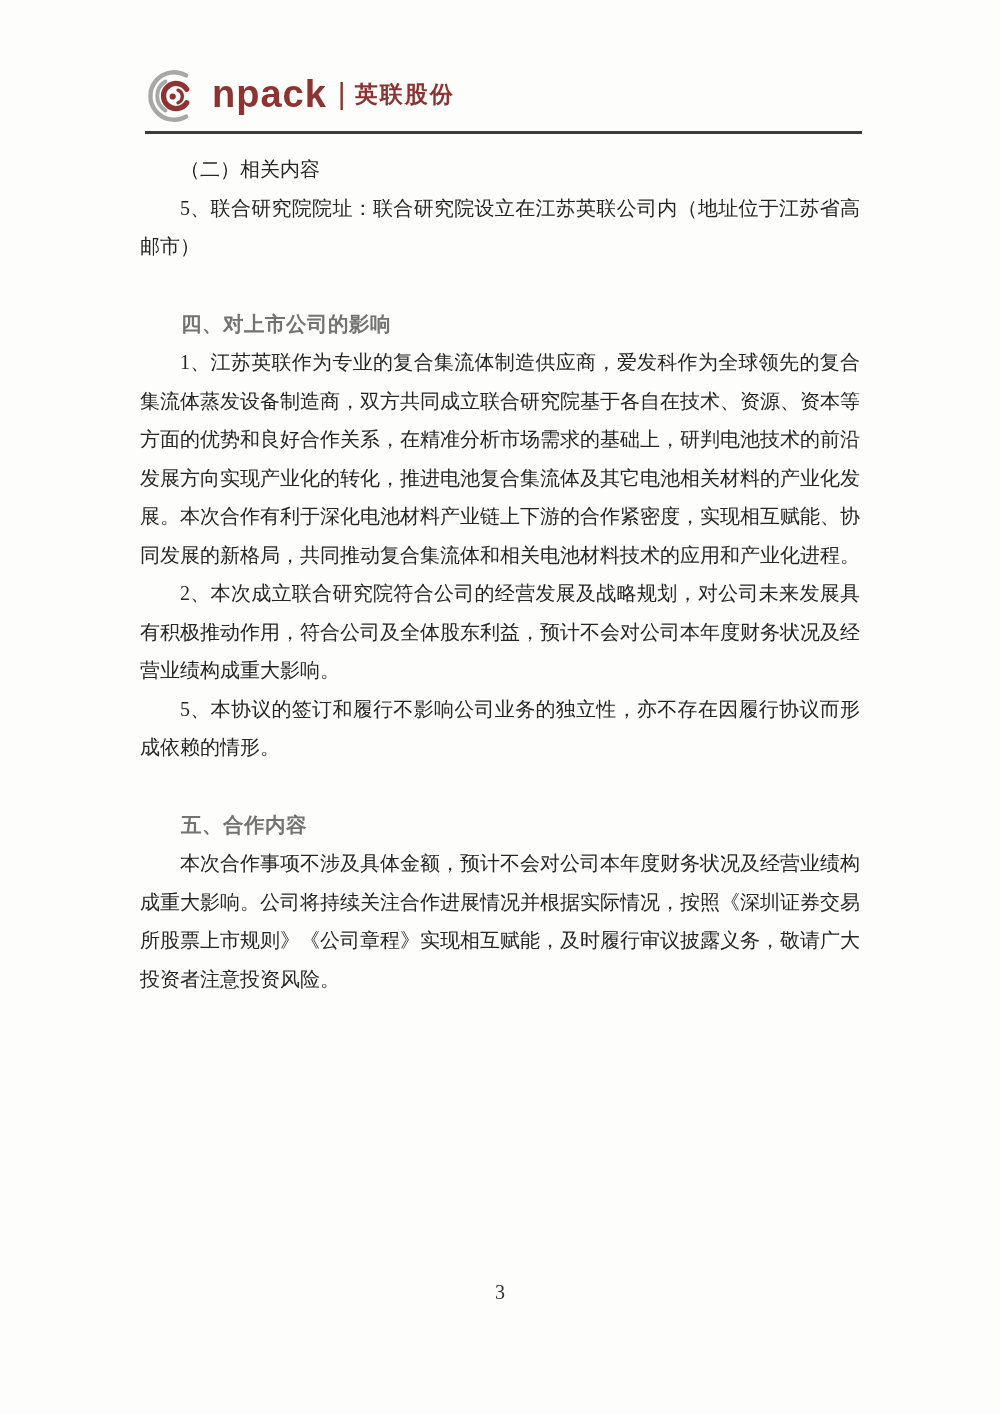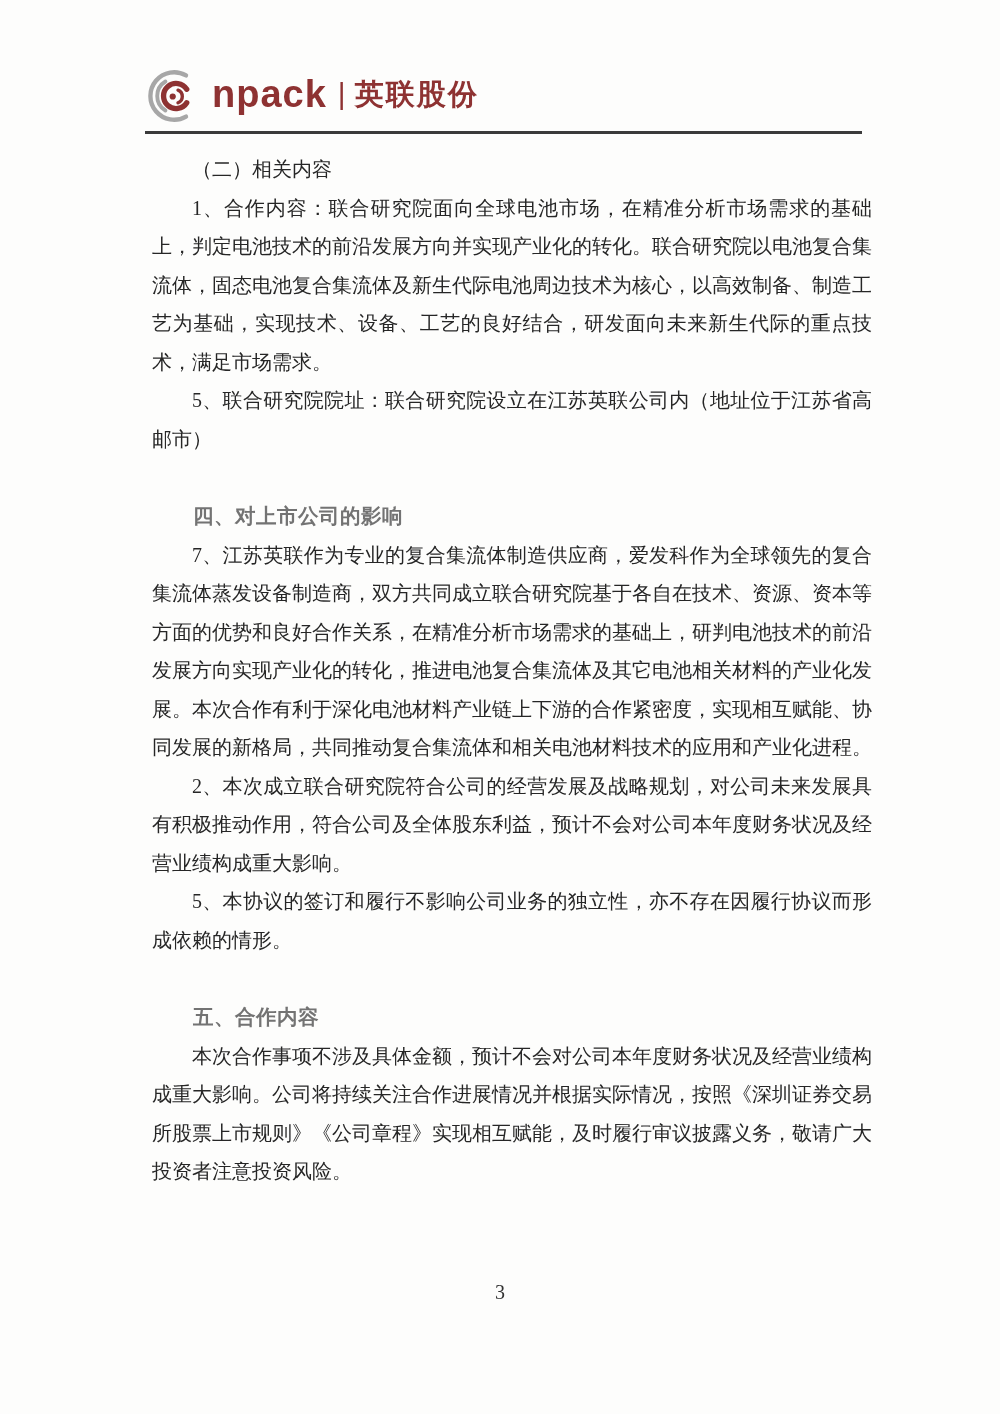--- a/index.html
+++ b/index.html
@@ -35,34 +35,34 @@
     font-weight:300;
     font-size:30px;
     color:var(--brand);
     margin:0 9px 0 11px;
     line-height:1;
     padding-bottom:4px;
   }
   .logo-cn{
     font-family:"Liberation Sans","DejaVu Sans",sans-serif;
     font-weight:600;
-    font-size:29px;
+    font-size:23px;
     letter-spacing:2px;
     color:var(--brand);
     line-height:1;
     padding-bottom:4px;
   }
   .header-rule{
     position:absolute;left:145px;top:131px;
     width:717px;height:3px;
     background:#3b3b3b;
   }
   
   .doc{
-    position:absolute;left:152px;top:150px;width:720px;
+    position:absolute;left:140px;top:150px;width:720px;
     font-size:20px;
     line-height:38.5px;
     text-align:justify;
     text-justify:inter-character;
   }
   .doc p{margin:0;}
   .subheading{
     text-indent:2em;
   }
   .para{
@@ -104,24 +104,23 @@
       <circle cx="25.5" cy="31.5" r="3.2" fill="#8e3232"></circle>
     </svg>
     <span class="logo-wordmark">npack</span>
     <span class="logo-sep">|</span>
     <span class="logo-cn">英联股份</span>
   </div>
   <div class="header-rule"></div>
 
   <div class="doc">
     <p class="subheading">（二）相关内容</p>
-    <p class="para">1、合作内容：联合研究院面向全球电池市场，在精准分析市场需求的基础上，判定电池技术的前沿发展方向并实现产业化的转化。联合研究院以电池复合集流体，固态电池复合集流体及新生代际电池周边技术为核心，以高效制备、制造工艺为基础，实现技术、设备、工艺的良好结合，研发面向未来新生代际的重点技术，满足市场需求。</p>
     <p class="para">5、联合研究院院址：联合研究院设立在江苏英联公司内（地址位于江苏省高邮市）</p>
     <p class="section-heading">四、对上市公司的影响</p>
-    <p class="para">7、江苏英联作为专业的复合集流体制造供应商，爱发科作为全球领先的复合集流体蒸发设备制造商，双方共同成立联合研究院基于各自在技术、资源、资本等方面的优势和良好合作关系，在精准分析市场需求的基础上，研判电池技术的前沿发展方向实现产业化的转化，推进电池复合集流体及其它电池相关材料的产业化发展。本次合作有利于深化电池材料产业链上下游的合作紧密度，实现相互赋能、协同发展的新格局，共同推动复合集流体和相关电池材料技术的应用和产业化进程。</p>
+    <p class="para">1、江苏英联作为专业的复合集流体制造供应商，爱发科作为全球领先的复合集流体蒸发设备制造商，双方共同成立联合研究院基于各自在技术、资源、资本等方面的优势和良好合作关系，在精准分析市场需求的基础上，研判电池技术的前沿发展方向实现产业化的转化，推进电池复合集流体及其它电池相关材料的产业化发展。本次合作有利于深化电池材料产业链上下游的合作紧密度，实现相互赋能、协同发展的新格局，共同推动复合集流体和相关电池材料技术的应用和产业化进程。</p>
     <p class="para">2、本次成立联合研究院符合公司的经营发展及战略规划，对公司未来发展具有积极推动作用，符合公司及全体股东利益，预计不会对公司本年度财务状况及经营业绩构成重大影响。</p>
     <p class="para">5、本协议的签订和履行不影响公司业务的独立性，亦不存在因履行协议而形成依赖的情形。</p>
     <p class="section-heading">五、合作内容</p>
     <p class="para">本次合作事项不涉及具体金额，预计不会对公司本年度财务状况及经营业绩构成重大影响。公司将持续关注合作进展情况并根据实际情况，按照《深圳证券交易所股票上市规则》《公司章程》实现相互赋能，及时履行审议披露义务，敬请广大投资者注意投资风险。</p>
   </div>
 
   <div class="page-number">3</div>
 
 </div>
 

